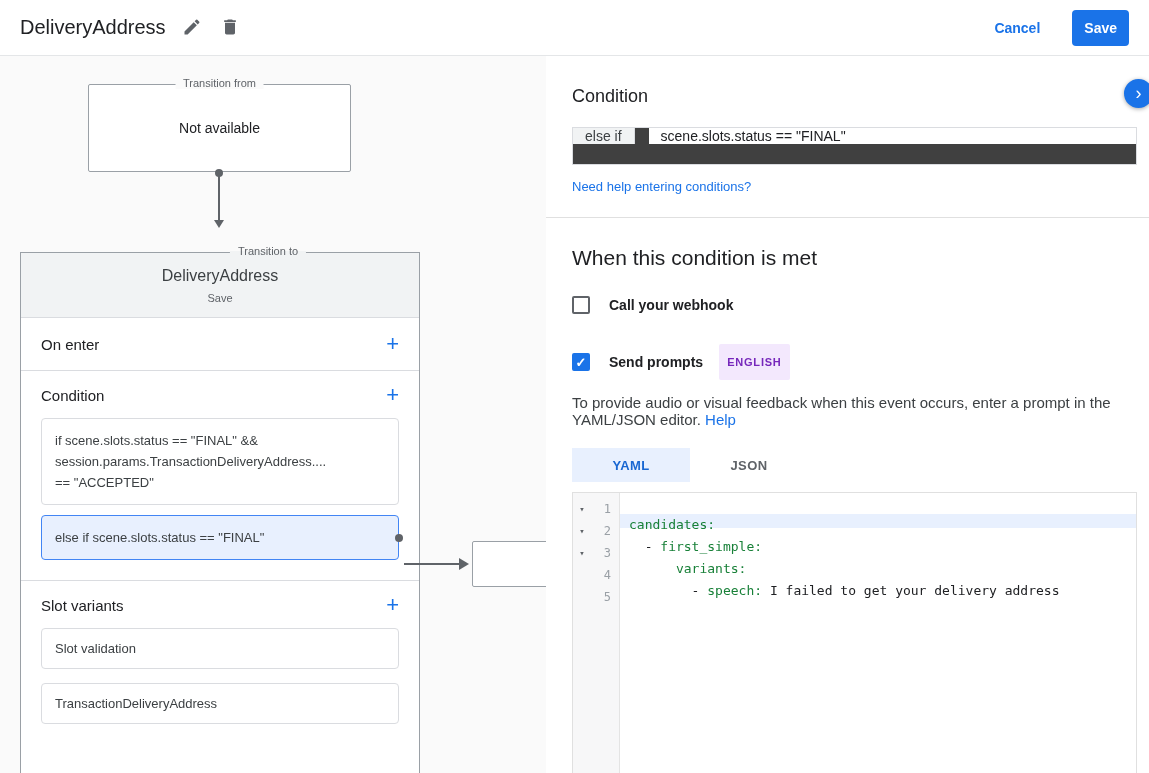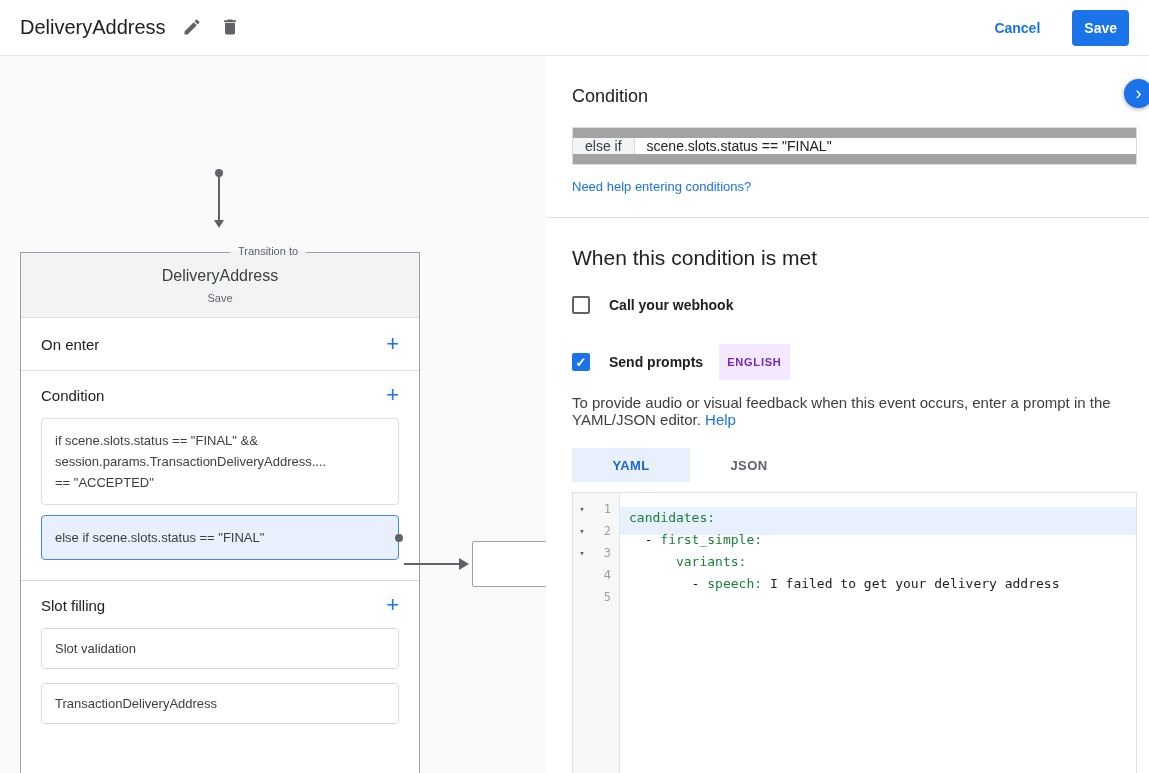--- a/index.html
+++ b/index.html
@@ -104,21 +104,21 @@
 
   
   .insp-heading { margin-top:30px; font-size:18px; font-weight:400; color:#202124; }
   .collapse-btn {
     position:absolute; right:-4px; top:23px; width:29px; height:29px; border-radius:50%;
     background:#1a73e8; color:#fff; display:flex; align-items:center; justify-content:center;
     font-size:18px; cursor:pointer; box-shadow:0 1px 4px rgba(0,0,0,.35); z-index:2;
   }
   .cond-row {
     margin-top:20px; display:flex; height:38px;
-    border:1px solid #dadce0; align-items:center; background:#a3a3a3;
+    border:1px solid #dadce0; align-items:flex-start; background:#404040;gap:14px;
   }
   .cond-prefix {
     background:#f1f3f4; border-right:1px solid #dadce0;
     display:flex; align-items:center; padding:0 12px; font-size:14px; color:#3c4043; flex:none;
   }
   .cond-input {
     flex:1; border:none; outline:none; padding:0 12px; font-size:14px; color:#202124;
     font-family:inherit; background:#fff; min-width:0;
   }
   .help-link { display:inline-block; margin-top:14px; color:#1a73e8; font-size:13px; }
@@ -154,21 +154,21 @@
     position:absolute; left:0; top:0; bottom:0; width:47px;
     background:#f7f7f8; border-right:1px solid #e4e4e4;
   }
   .ed-lines { position:relative; padding-top:5px; }
   .ed-line {
     display:flex; height:22px; align-items:center;
     font-family:"DejaVu Sans Mono","Liberation Mono",monospace; font-size:13px;
   }
   .ed-fold { width:18px; text-align:center; font-size:9px; color:#5f6368; flex:none; cursor:pointer; }
   .ed-num { width:29px; text-align:right; padding-right:9px; color:#9aa0a6; font-size:12px; flex:none; }
-  .ed-code { flex:1; white-space:pre; padding-left:9px; height:28px; line-height:22px; color:#202124;margin-top:24px; }
+  .ed-code { flex:1; white-space:pre; padding-left:9px; height:14px; line-height:22px; color:#202124;margin-top:24px; }
   .ed-line.active .ed-code { background:#e8f0fe; }
   .tok-key { color:#188038; }
   .tok-plain { color:#202124; }
 </style>
 </head>
 <body>
 
 <div class="header">
   <span class="title">DeliveryAddress</span>
   <span class="icon-btn">
@@ -184,20 +184,24 @@
   <div class="header-right">
     <a class="cancel">Cancel</a>
     <button class="save">Save</button>
   </div>
 </div>
 
 <div class="main">
 
   <div class="flow">
 
+    <div class="from-box">
+      <span class="legend">Transition from</span>
+      <span>Not available</span>
+    </div>
 
     <div class="connector-dot"></div>
     <div class="connector-line"></div>
     <div class="connector-arrow"></div>
 
     <div class="card">
       <span class="card-legend">Transition to</span>
       <div class="card-header">
         <div class="card-title">DeliveryAddress</div>
         <div class="card-sub">Save</div>
@@ -217,21 +221,21 @@
 session.params.TransactionDeliveryAddress....
 == "ACCEPTED"</div>
         <div class="cond-box selected">
           <span>else if scene.slots.status == "FINAL"</span>
           <span class="port-dot"></span>
         </div>
       </div>
 
       <div class="section" style="border-bottom:none;">
         <div class="section-head">
-          <span>Slot filling</span>
+          <span>Slot variants</span>
           <span class="plus">+</span>
         </div>
         <div class="slot-box">Slot validation</div>
         <div class="slot-box">TransactionDeliveryAddress</div>
       </div>
     </div>
 
     <div class="h-line"></div>
     <div class="h-arrow"></div>
     <div class="target-box"></div>

